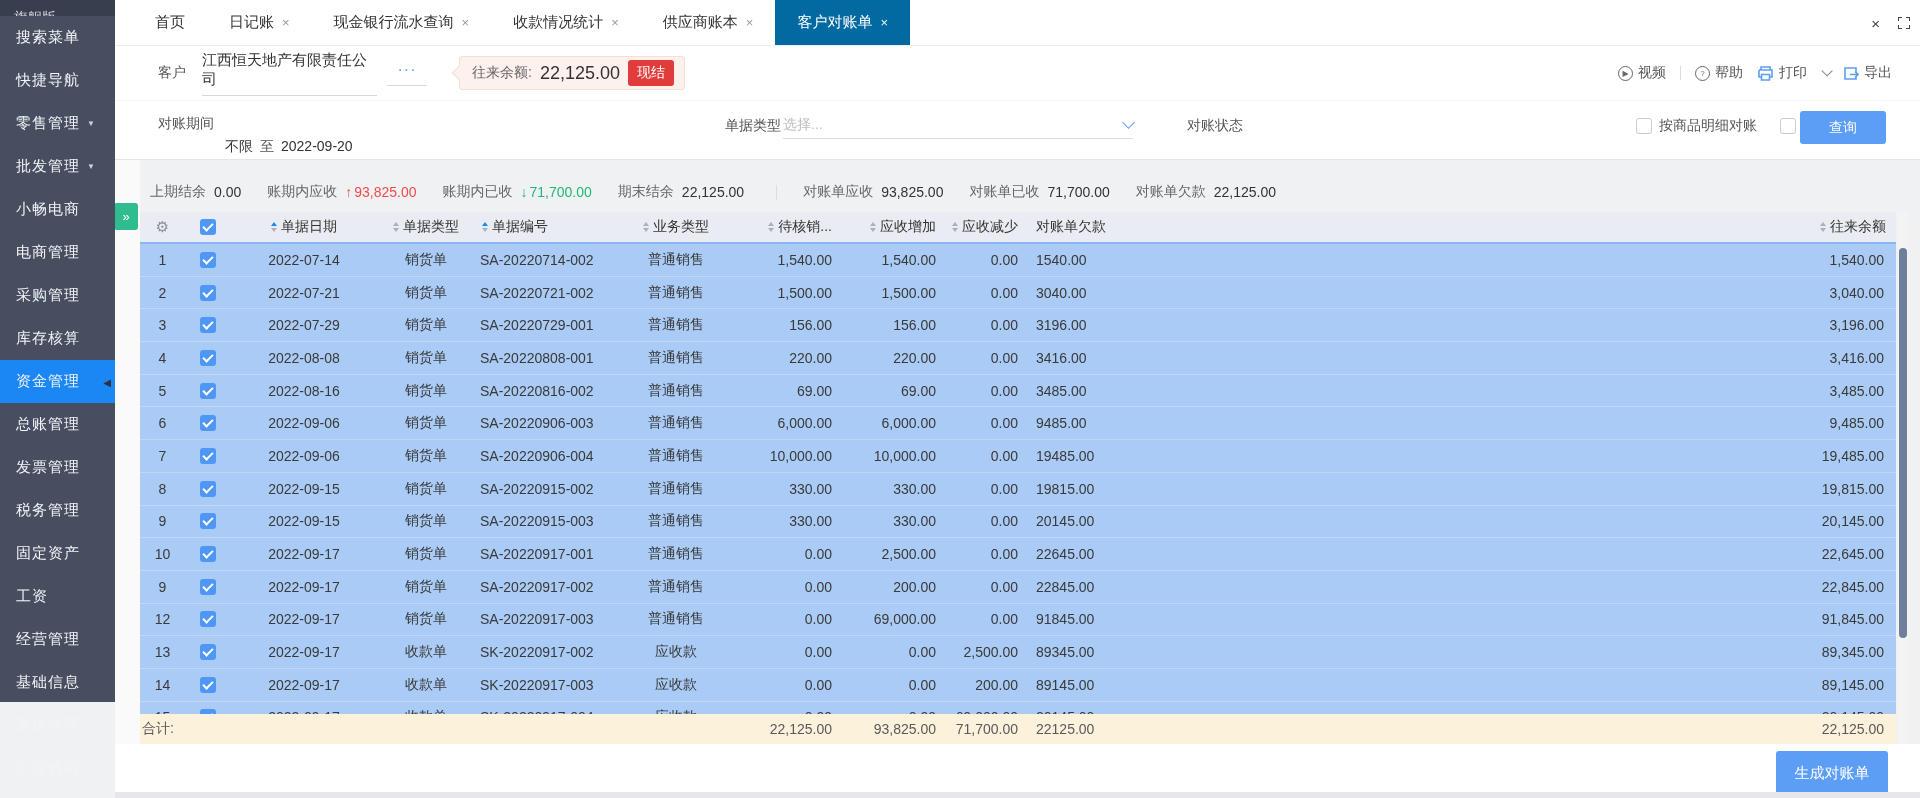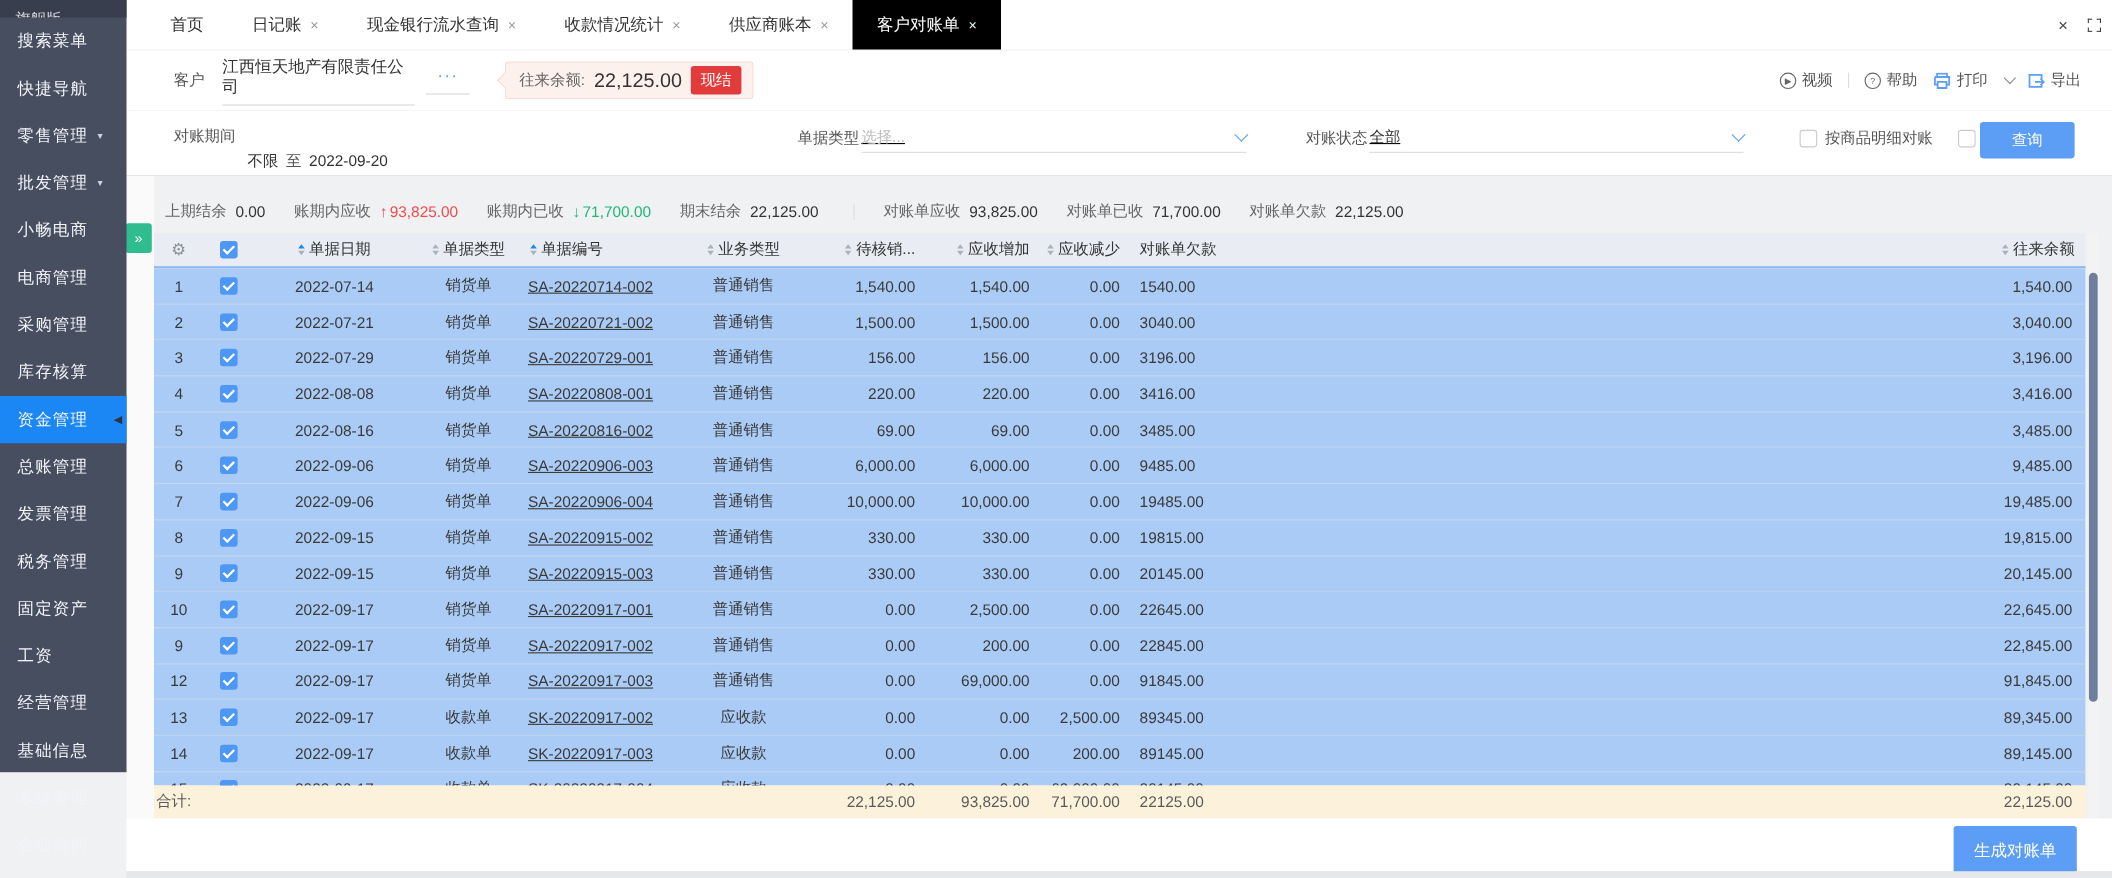--- a/index.html
+++ b/index.html
@@ -12,21 +12,21 @@
   #side-menu { position:absolute; top:16px; left:0; right:0; }
   .side-item { height:43px; display:flex; align-items:center; padding-left:16px; color:#f2f4f8; font-size:15px; cursor:pointer; position:relative; letter-spacing:1px; }
   .side-item.active { background:#1b87f5; }
   .side-chevron { font-size:8px; color:#cdd2de; margin-left:7px; }
   .side-arrow { position:absolute; right:3px; top:50%; transform:translateY(-50%); font-size:10px; color:#2d3342; }
 
   
   #tabbar { position:absolute; left:115px; top:0; right:0; height:46px; background:#fff; border-bottom:1px solid #ededed; display:flex; align-items:stretch; padding-left:18px; }
   .tab { display:flex; align-items:center; gap:8px; padding:0 22px; font-size:15px; color:#333; cursor:pointer; }
   .tab .tab-close { font-size:13px; color:#999; }
-  .tab.active { background:#000000; color:#fff; }
+  .tab.active { background:#0369a1; color:#fff; }
   .tab.active .tab-close { color:#eafff6; }
   #win-icons { position:absolute; right:10px; top:0; height:46px; display:flex; align-items:center; gap:18px; color:#555; }
   .win-ic { font-size:15px; cursor:pointer; color:#444; }
   .fs-box { width:12px; height:12px; display:inline-block; position:relative; }
   .fs-box i { position:absolute; width:4px; height:4px; border:1.6px solid #444; }
   .fs-box i:nth-child(1){left:0;top:0;border-right:none;border-bottom:none;}
   .fs-box i:nth-child(2){right:0;top:0;border-left:none;border-bottom:none;}
   .fs-box i:nth-child(3){left:0;bottom:0;border-right:none;border-top:none;}
   .fs-box i:nth-child(4){right:0;bottom:0;border-left:none;border-top:none;}
 
@@ -49,21 +49,21 @@
 
   
   #filter-row { position:absolute; left:115px; top:100px; right:0; height:60px; background:#fff; border-top:1px solid #f5f5f5; border-bottom:1px solid #e5e5e5; }
   #period-label { position:absolute; left:43px; top:14px; font-size:14px; color:#555; }
   #period-pills { position:absolute; left:108px; top:8px; display:flex; gap:6px; }
   .pill { border:1px solid #cfe9de; background:#fff; color:#555; font-size:13px; border-radius:13px; padding:4px 11px; cursor:pointer; }
   .pill.active { background:#2fc18c; border-color:#2fc18c; color:#fff; }
   #period-range { position:absolute; left:110px; top:37px; font-size:14px; color:#333; display:flex; gap:7px; }
   #period-range .to { color:#555; }
   .fld-label { position:absolute; top:16px; font-size:14px; color:#555; }
-  .fld-line { position:absolute; top:10px; height:28px; border-bottom:1px solid #dcdcdc; display:flex; align-items:center; justify-content:space-between;text-decoration:underline; }
+  .fld-line { position:absolute; top:10px; height:28px; border-bottom:1px solid #dcdcdc; display:flex; align-items:center; justify-content:space-between; }
   .fld-placeholder { font-size:14px; color:#bdbdbd; }
   .fld-value { font-size:14px; color:#333; }
   .chev-blue { width:9px; height:9px; border-right:1.6px solid #5c9df5; border-bottom:1.6px solid #5c9df5; transform:rotate(45deg); margin-bottom:4px; }
   .chk { display:flex; align-items:center; gap:7px; position:absolute; top:16px; cursor:pointer; }
   .chk-box { width:16px; height:16px; background:#fff; border:1px solid #ccc; border-radius:3px; }
   .chk-label { font-size:14px; color:#555; }
   #query-btn { position:absolute; right:34px; top:10px; width:86px; height:33px; background:#5c9df5; border:none; border-radius:3px; color:#fff; font-size:14px; cursor:pointer; }
 
   
   #summary-row { position:absolute; left:150px; top:183px; right:30px; display:flex; align-items:center; font-size:14px; white-space:nowrap; }
@@ -89,21 +89,21 @@
   .sort .up { border-bottom:4px solid #aab1bd; }
   .sort .dn { border-top:4px solid #aab1bd; }
   .sort.blue-up .up { border-bottom-color:#1b87f5; }
   .gear { color:#8a8f99; font-size:15px; text-align:center; width:100%; cursor:pointer; }
   .cb { width:16px; height:16px; border-radius:3px; background:#4f97f4; position:relative; margin:0 auto; cursor:pointer; }
   .cb::after { content:""; position:absolute; left:5px; top:2px; width:4px; height:8px; border-right:2px solid #fff; border-bottom:2px solid #fff; transform:rotate(45deg); }
   #t-body { height:470px; overflow:hidden; }
   .t-row { height:32.7px; background:#a9cbf5; border-bottom:1px solid #c3d5ef; font-size:14px; color:#3a3a3a; }
   .c-num { text-align:center; }
   .c-date,.c-type,.c-biz { text-align:center; }
-  .c-code { padding-left:6px; text-decoration:underline; cursor:pointer; }
+  .c-code { padding-left:6px; cursor:pointer; }
   .c-pending,.c-increase,.c-decrease { text-align:right; padding-right:10px; }
   .c-debt { padding-left:8px; }
   .c-balance { text-align:right; padding-right:12px; }
   #t-totals { height:30px; background:#fcf2dc; font-size:14px; color:#5a5a5a; }
   #totals-label { grid-column:1 / 3; padding-left:2px; }
   
   #v-track { position:absolute; left:1898px; top:212px; width:10px; height:532px; background:#f3f3f3; }
   #v-thumb { position:absolute; left:1899px; top:248px; width:8px; height:390px; background:#6e7e9d; border-radius:4px; cursor:pointer; }
 
   
@@ -302,24 +302,20 @@
     <span>不限</span>
     <span class="to">至</span>
     <span>2022-09-20</span>
   </div>
   <span class="fld-label" style="left:610px">单据类型</span>
   <div class="fld-line" style="left:668px; width:350px">
     <span class="fld-placeholder">选择...</span>
     <span class="chev-blue"></span>
   </div>
   <span class="fld-label" style="left:1072px">对账状态</span>
-  <div class="fld-line" style="left:1130px; width:340px">
-    <span class="fld-value">全部</span>
-    <span class="chev-blue"></span>
-  </div>
   <span class="chk" style="left:1521px">
     <span class="chk-box"></span>
     <span class="chk-label">按商品明细对账</span>
   </span>
   <span class="chk" style="left:1665px">
     <span class="chk-box"></span>
     <span class="chk-label">只看未结清</span>
   </span>
   <button id="query-btn">查询</button>
 </div>

